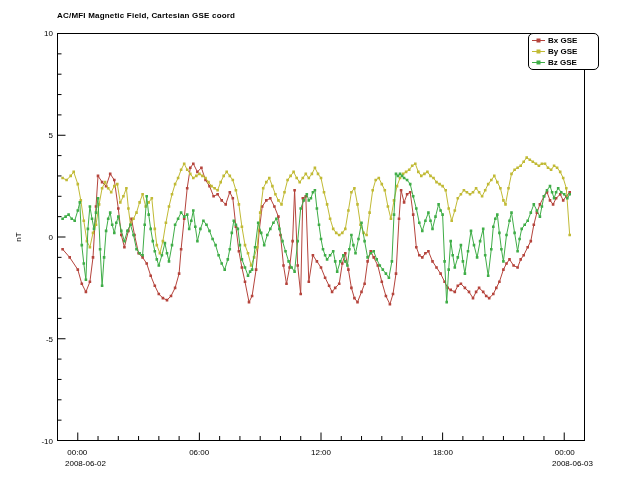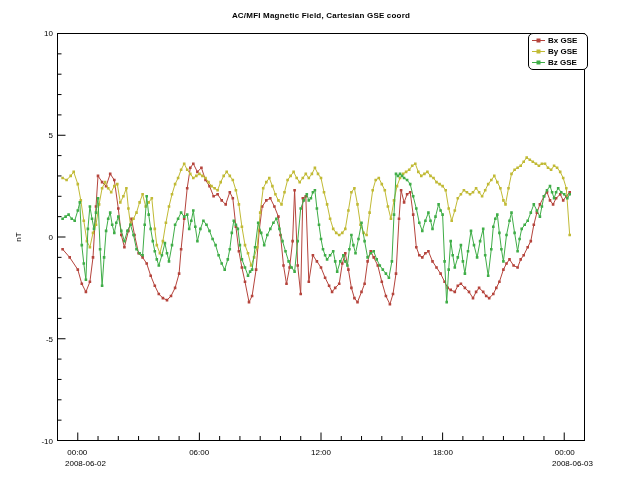--- a/index.html
+++ b/index.html
@@ -1,21 +1,21 @@
 <!DOCTYPE html>
 <html><head>
 <meta charset="utf-8">
 <style>
   html,body{margin:0;padding:0;background:#fff;}
   #screen{position:relative;width:640px;height:480px;background:#fff;overflow:hidden;
           font-family:"Liberation Sans",sans-serif;}
-  #plot-title{position:absolute;left:57px;top:11px;width:528px;text-align:center;
+  #plot-title{position:absolute;left:57px;top:11px;width:528px;
               font-size:8px;font-weight:bold;color:#000;letter-spacing:0.2px;}
   #chart-svg{position:absolute;left:0;top:0;}
-  #legend{position:absolute;left:528px;top:33px;width:60px;height:37px;border:1px solid #000;
+  #legend{position:absolute;left:528px;top:33px;width:71px;height:37px;border:1px solid #000;
           border-radius:5px;background:#fff;display:flex;flex-direction:column;
           justify-content:space-around;padding:1px 0 1px 3px;box-sizing:border-box;}
   .legend-row{display:flex;align-items:center;height:11px;}
   .legend-row svg{flex:0 0 auto;}
   .legend-label{font-size:8px;font-weight:bold;color:#000;margin-left:2px;white-space:nowrap;}
   text{font-family:"Liberation Sans",sans-serif;font-size:8px;fill:#000;}
 </style>
 </head>
 <body>
 

